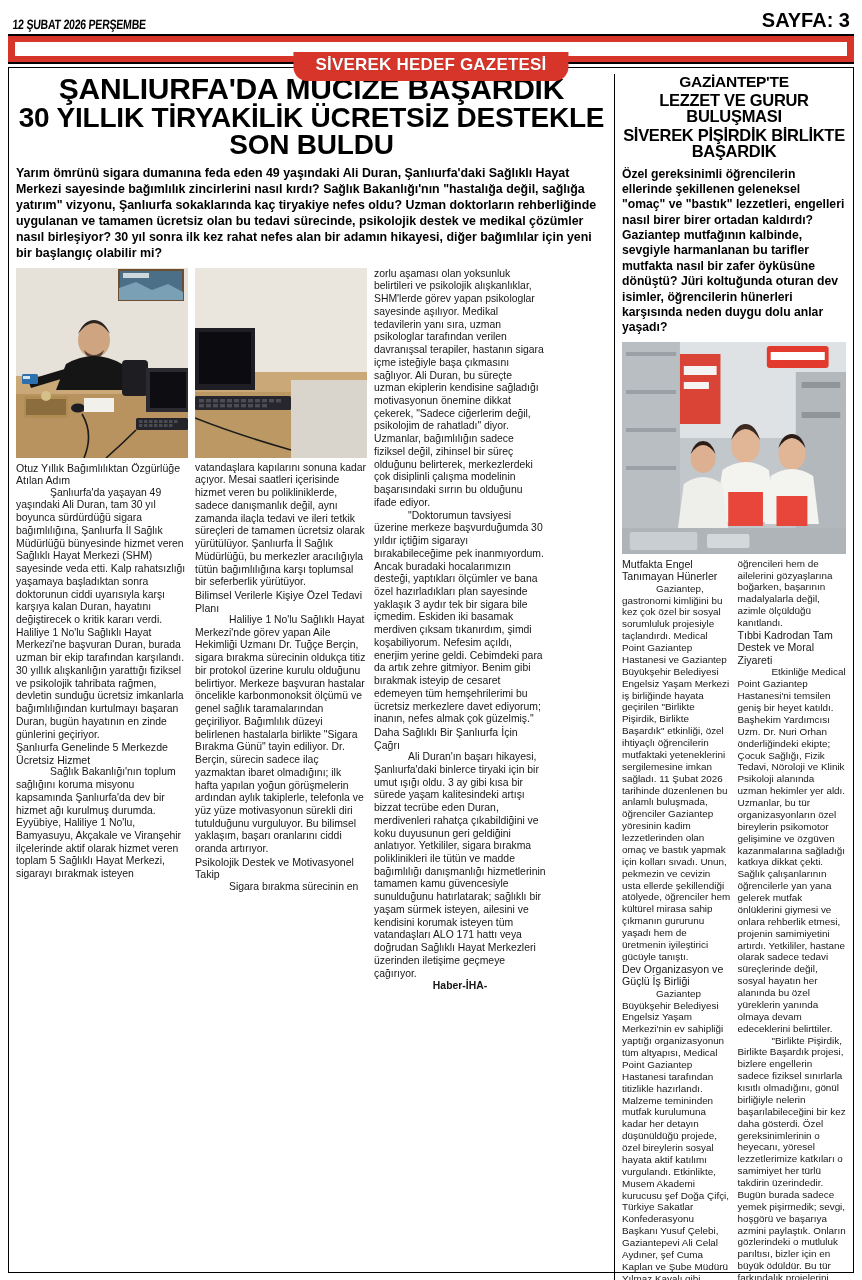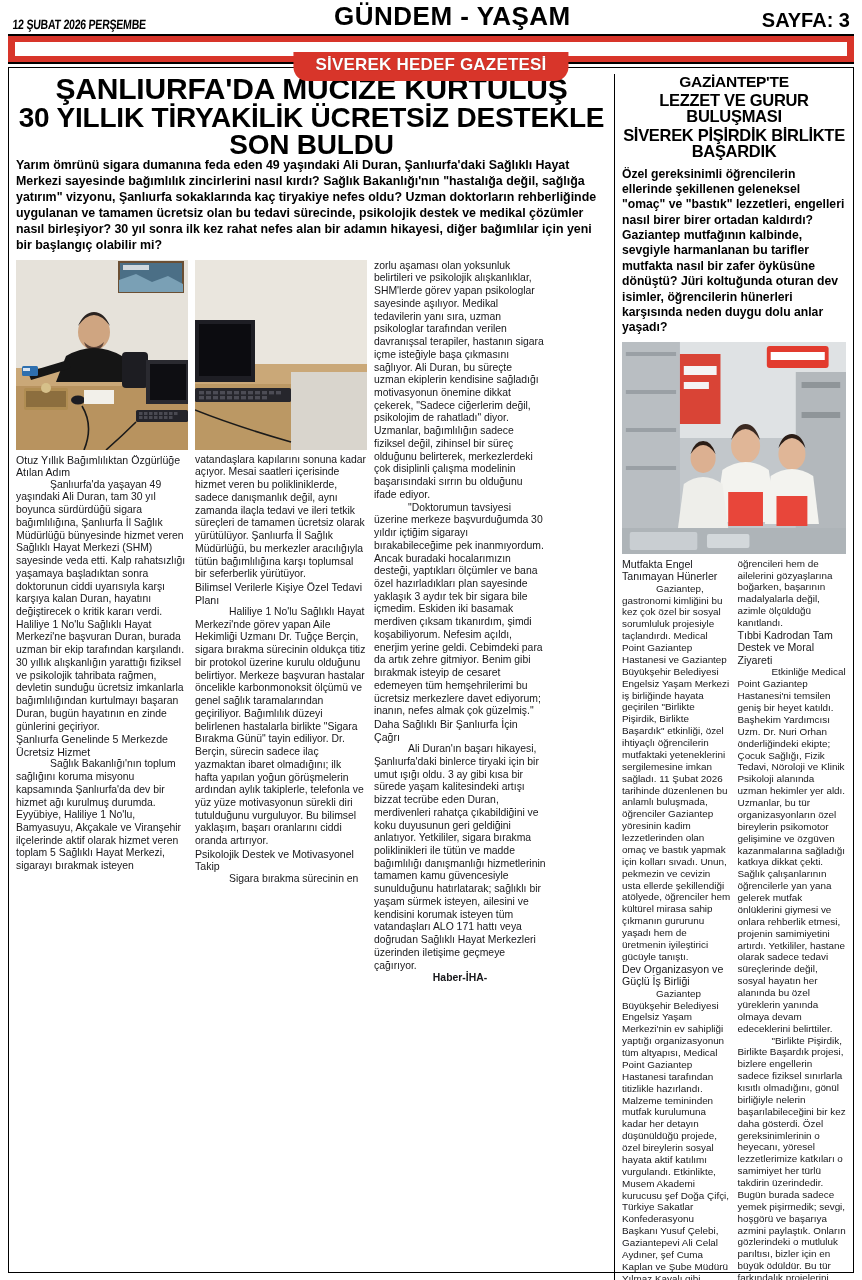--- a/index.html
+++ b/index.html
@@ -111,20 +111,21 @@
     letter-spacing: -0.2px;
   }
   .head-xl .l1 { font-size: 30px; display: block; }
   .head-xl .l2 { font-size: 28px; display: block; margin-top: 1px; }
 
   .lede {
     font-size: 12.4px;
     line-height: 1.28;
     font-weight: bold;
     text-align: left;
+    margin-top: 8px;
   }
 
   .side-head {
     text-align: center;
     font-weight: bold;
     line-height: 1.0;
     letter-spacing: -0.3px;
   }
   .side-head .s1 { font-size: 15.5px; display:block; }
   .side-head .s2 { font-size: 16.5px; display:block; margin-top: 2px;}
@@ -164,35 +165,34 @@
   .c3 { width: 172px; }
   .cS { width: 110px; font-size: 9.9px; line-height: 1.2; }
 </style>
 </head>
 <body>
 
 <div class="page">
 
   <div class="masthead">
     <div class="masthead-date">12 ŞUBAT 2026 PERŞEMBE</div>
-    <div class="masthead-title">GÜNDEM - YAŞAM</div>
     <div class="masthead-page">SAYFA: 3</div>
   </div>
 
   <div class="banner-wrap">
     <div class="banner-tab">SİVEREK HEDEF GAZETESİ</div>
   </div>
 
   <div class="frame">
 
     <div class="top-area">
 
       <div class="story-main">
         <div class="head-xl">
-          <span class="l1">ŞANLIURFA'DA MUCİZE KURTULUŞ</span>
+          <span class="l1">ŞANLIURFA'DA MUCİZE BAŞARDIK</span>
           <span class="l2">30 YILLIK TİRYAKİLİK ÜCRETSİZ DESTEKLE SON BULDU</span>
         </div>
         <div class="lede">Yarım ömrünü sigara dumanına feda eden 49 yaşındaki Ali Duran, Şanlıurfa'daki Sağlıklı Hayat Merkezi sayesinde bağımlılık zincirlerini nasıl kırdı? Sağlık Bakanlığı'nın "hastalığa değil, sağlığa yatırım" vizyonu, Şanlıurfa sokaklarında kaç tiryakiye nefes oldu? Uzman doktorların rehberliğinde uygulanan ve tamamen ücretsiz olan bu tedavi sürecinde, psikolojik destek ve medikal çözümler nasıl birleşiyor? 30 yıl sonra ilk kez rahat nefes alan bir adamın hikayesi, diğer bağımlılar için yeni bir başlangıç olabilir mi?</div>
 
         <div class="cols" style="margin-top:6px;">
 
           <div class="col c3">
             <div class="photo" style="width:100%;height:190px;margin-bottom:4px;">
               <svg viewBox="0 0 172 190" preserveAspectRatio="none" aria-hidden="true">
                 <rect width="172" height="190" fill="#ddd8d0"></rect>

